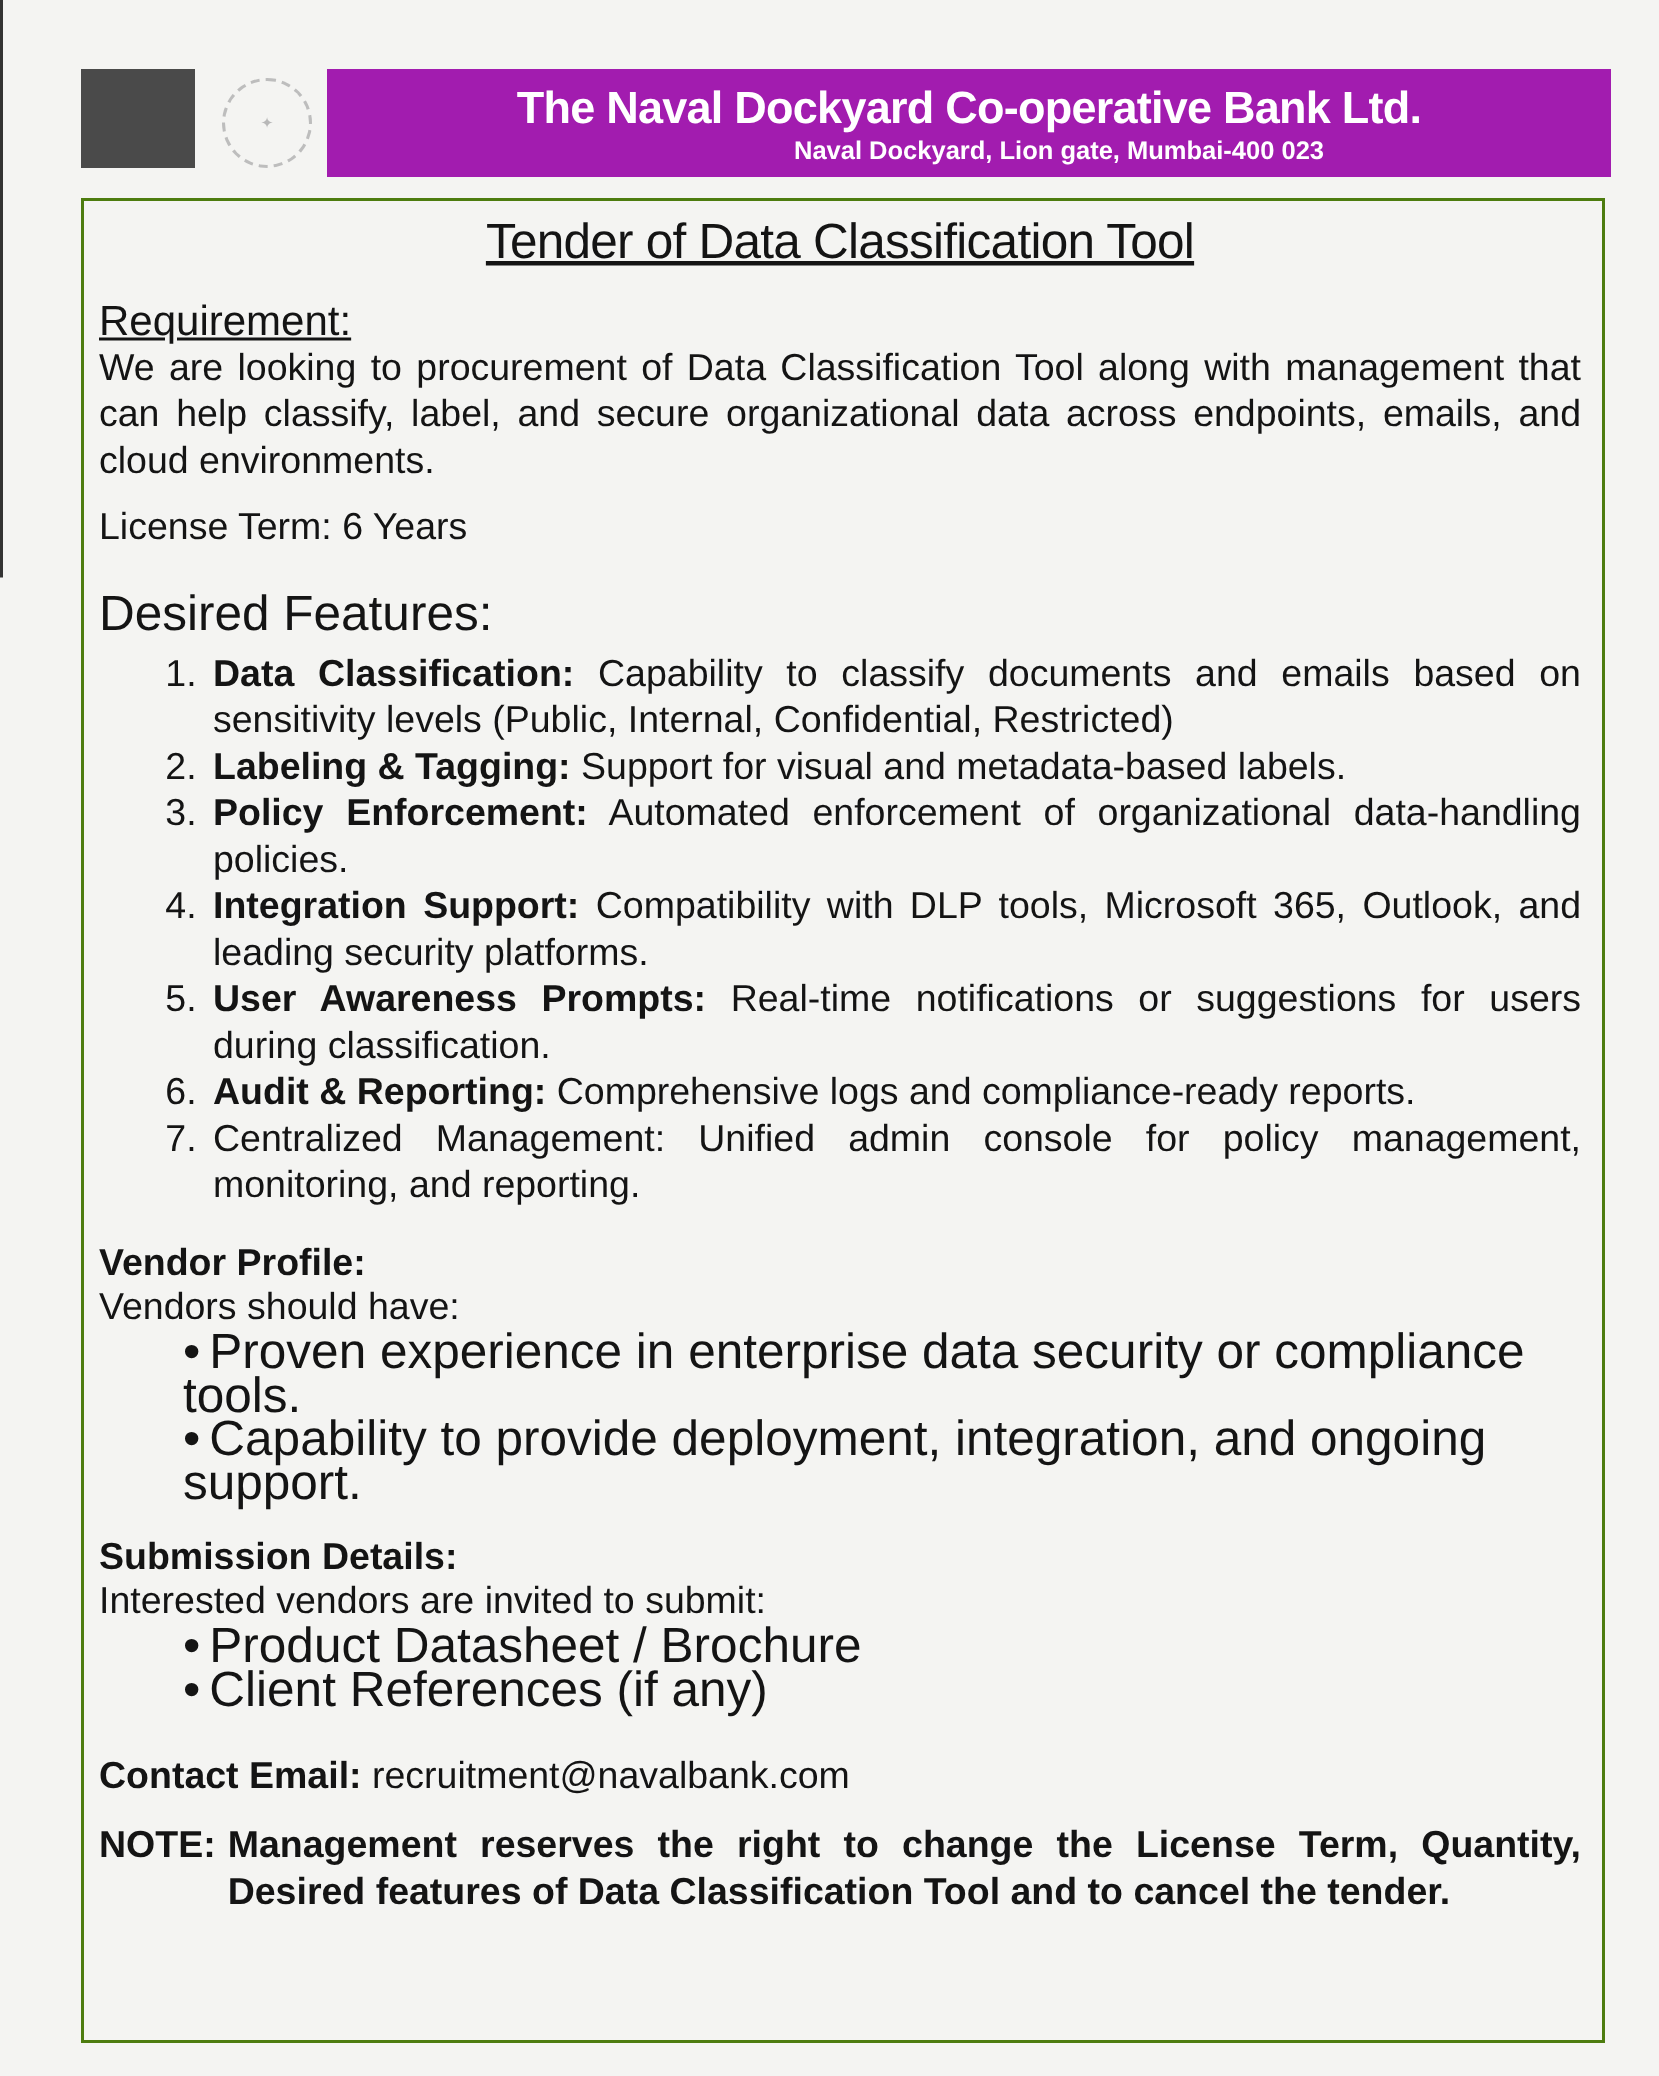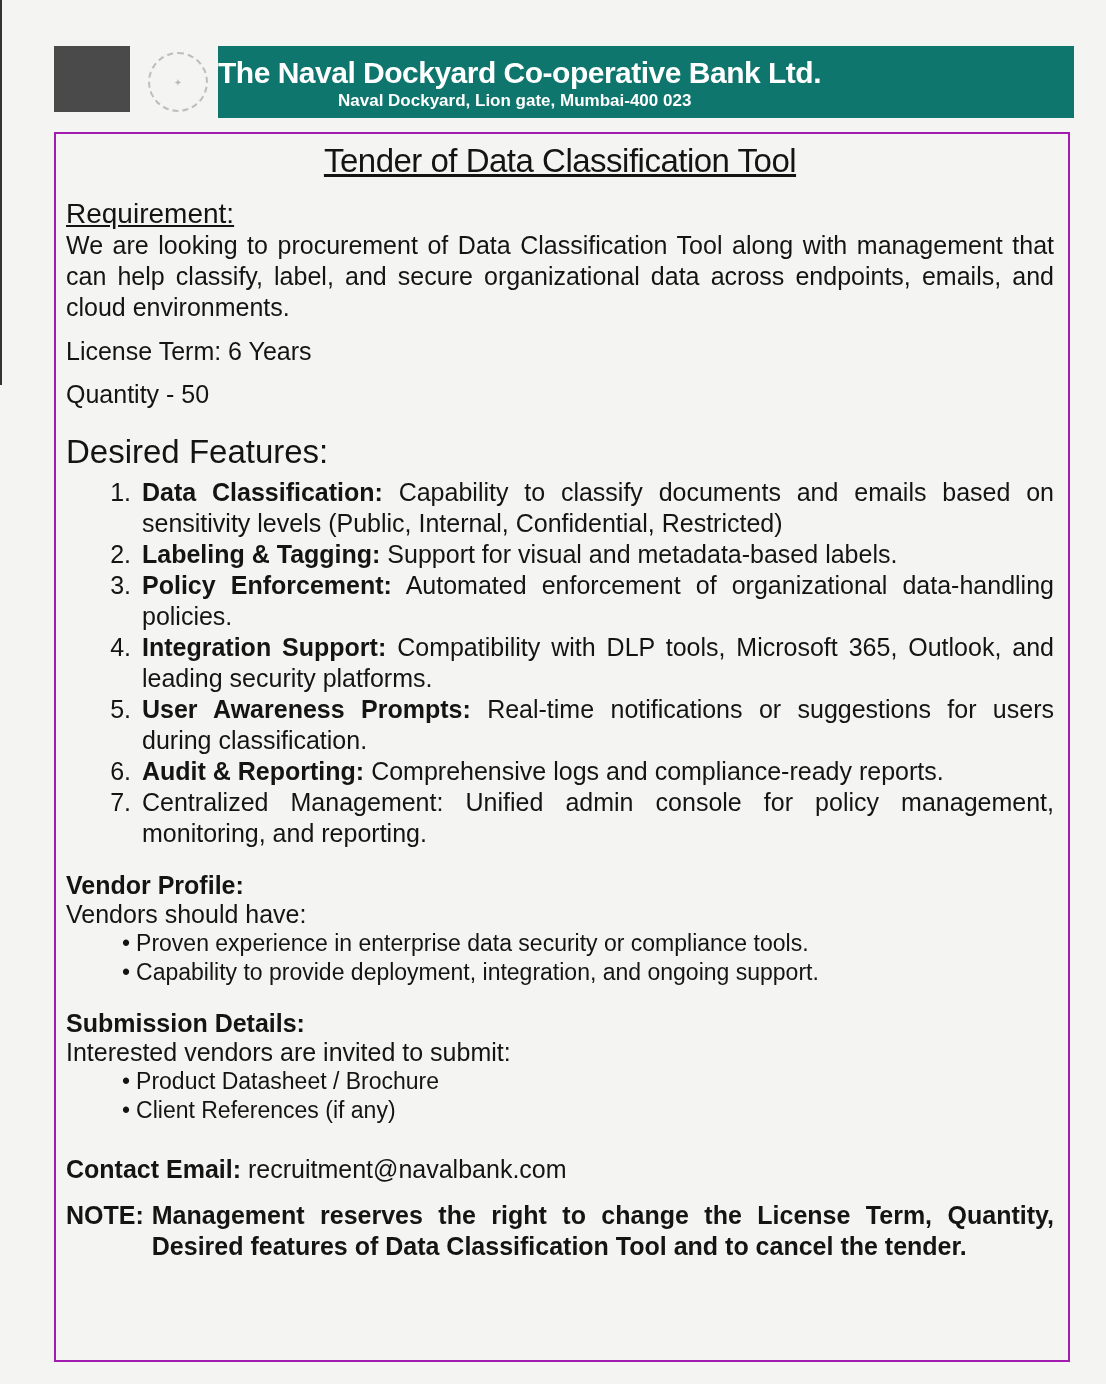--- a/index.html
+++ b/index.html
@@ -14,43 +14,43 @@
   .header { position: absolute; top: 44px; left: 54px; width: 1020px; height: 72px; }
   .hdr-block-left { position: absolute; left: 0; top: 2px; width: 76px; height: 66px; background: #4a4a4a; }
   .hdr-logo {
     position: absolute; left: 94px; top: 8px; width: 60px; height: 60px;
     border-radius: 50%; border: 2px dashed #bdbdbd; box-sizing: border-box;
     display: flex; align-items: center; justify-content: center;
     color: #b8b8b8; font-size: 10px;
   }
   .hdr-band {
     position: absolute; left: 164px; top: 2px; right: 0; height: 72px;
-    background: #0f766e; color: #fff; text-align: left;
+    background: #a21caf; color: #fff; text-align: center;
   }
   .hdr-title { font-size: 30px; font-weight: bold; margin-top: 10px; letter-spacing: -0.5px; }
   .hdr-sub { font-size: 17px; font-weight: bold; margin-top: 1px; margin-left: 120px; }
 
   .box {
     position: absolute; left: 54px; top: 132px; width: 1016px; height: 1230px;
-    border: 2px solid #a21caf; box-sizing: border-box; padding: 0 14px 0 10px;
+    border: 2px solid #4d7c0f; box-sizing: border-box; padding: 0 14px 0 10px;
   }
   .doc-title {
     text-align: center; font-size: 33px; text-decoration: underline;
     margin-top: 8px; letter-spacing: -0.5px;
   }
   .sec-head-u { font-size: 28px; text-decoration: underline; margin-top: 18px; }
   .para { font-size: 25px; line-height: 31px; text-align: justify; }
   .line { font-size: 25px; margin-top: 14px; }
   .sec-head { font-size: 33px; margin-top: 24px; }
   ol.features { margin: 6px 0 0 0; padding-left: 72px; font-size: 25px; line-height: 31px; }
   ol.features li { text-align: justify; padding-left: 4px; }
   .feat-name { font-weight: bold; }
   .bold-head { font-weight: bold; font-size: 25px; margin-top: 22px; }
   .plain { font-size: 25px; line-height: 29px; }
-  ul.bullets { margin: 0; padding-left: 56px; list-style: none; font-size: 23px; line-height: 29px; }
+  ul.bullets { margin: 0; padding-left: 56px; list-style: none; font-size: 33px; line-height: 29px; }
   ul.bullets li::before { content: "\2022"; margin-right: 6px; }
   .contact { font-size: 25px; margin-top: 30px; line-height: 29px; }
   .note { display: flex; font-size: 25px; line-height: 31px; margin-top: 16px; }
   .note-label { font-weight: bold; white-space: nowrap; margin-right: 8px; }
   .note-text { text-align: justify; font-weight: bold; }
 </style>
 </head>
 <body>
 
 <div class="edge-line"></div>
@@ -64,21 +64,20 @@
   </div>
 </div>
 
 <div class="box">
   <div class="doc-title">Tender of Data Classification Tool</div>
 
   <div class="sec-head-u">Requirement:</div>
   <div class="para">We are looking to procurement of Data Classification Tool along with management that can help classify, label, and secure organizational data across endpoints, emails, and cloud environments.</div>
 
   <div class="line">License Term: 6 Years</div>
-  <div class="line">Quantity - 50</div>
 
   <div class="sec-head">Desired Features:</div>
   <ol class="features">
     <li><span class="feat-name">Data Classification:</span> <span>Capability to classify documents and emails based on sensitivity levels (Public, Internal, Confidential, Restricted)</span></li>
     <li><span class="feat-name">Labeling &amp; Tagging:</span> <span>Support for visual and metadata-based labels.</span></li>
     <li><span class="feat-name">Policy Enforcement:</span> <span>Automated enforcement of organizational data-handling policies.</span></li>
     <li><span class="feat-name">Integration Support:</span> <span>Compatibility with DLP tools, Microsoft 365, Outlook, and leading security platforms.</span></li>
     <li><span class="feat-name">User Awareness Prompts:</span> <span>Real-time notifications or suggestions for users during classification.</span></li>
     <li><span class="feat-name">Audit &amp; Reporting:</span> <span>Comprehensive logs and compliance-ready reports.</span></li>
     <li><span>Centralized Management:</span> <span>Unified admin console for policy management, monitoring, and reporting.</span></li>

